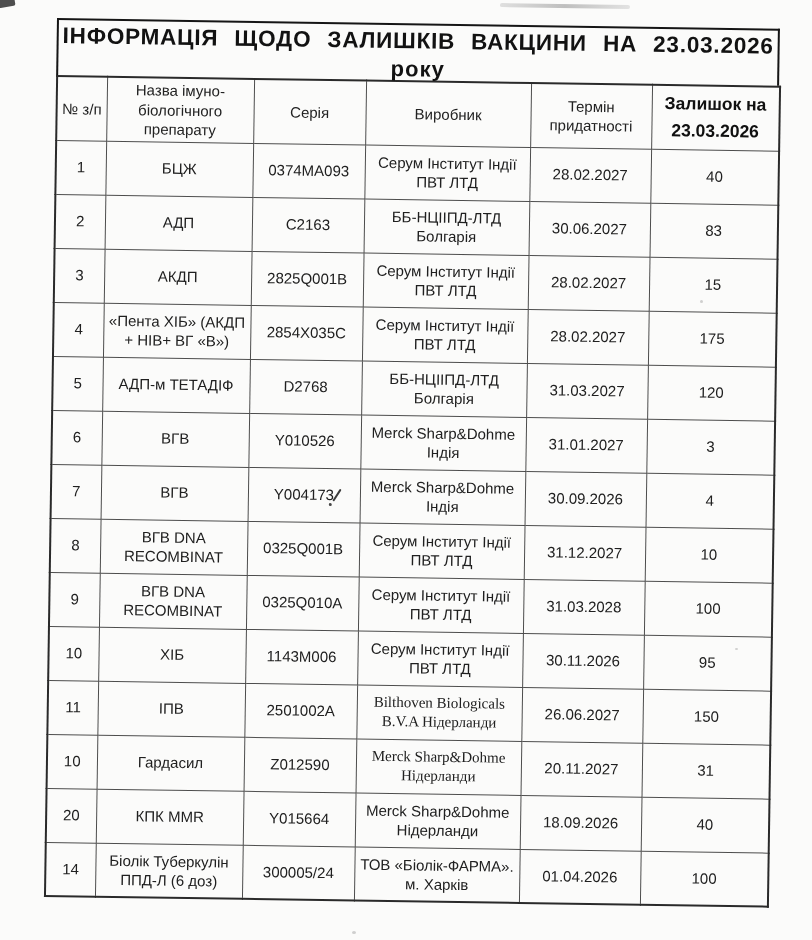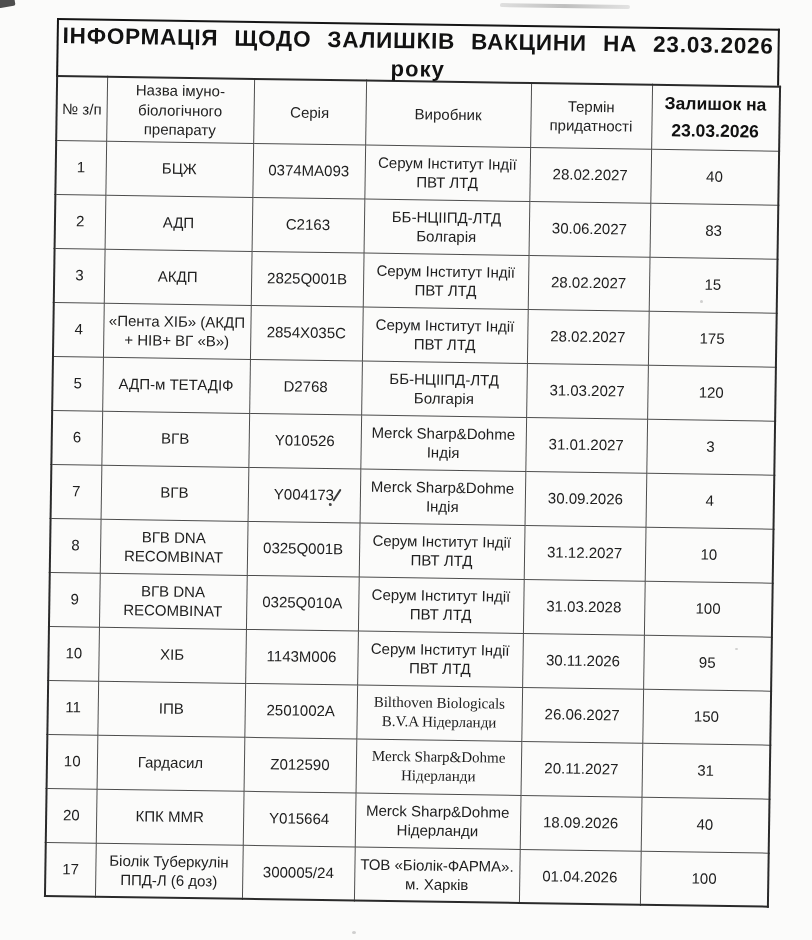--- a/index.html
+++ b/index.html
@@ -302,21 +302,21 @@
         <tr>
           <td class="numcol">20</td>
           <td class="pre">КПК MMR</td>
           <td>Y015664</td>
           <td class="pre">Merck Sharp&amp;Dohme
 Нідерланди</td>
           <td>18.09.2026</td>
           <td>40</td>
         </tr>
         <tr>
-          <td class="numcol">17</td>
+          <td class="numcol">14</td>
           <td class="pre">Біолік Туберкулін
 ППД-Л (6 доз)</td>
           <td>300005/24</td>
           <td class="pre">ТОВ «Біолік-ФАРМА».
 м. Харків</td>
           <td>01.04.2026</td>
           <td>100</td>
         </tr>
       </tbody>
     </table>

